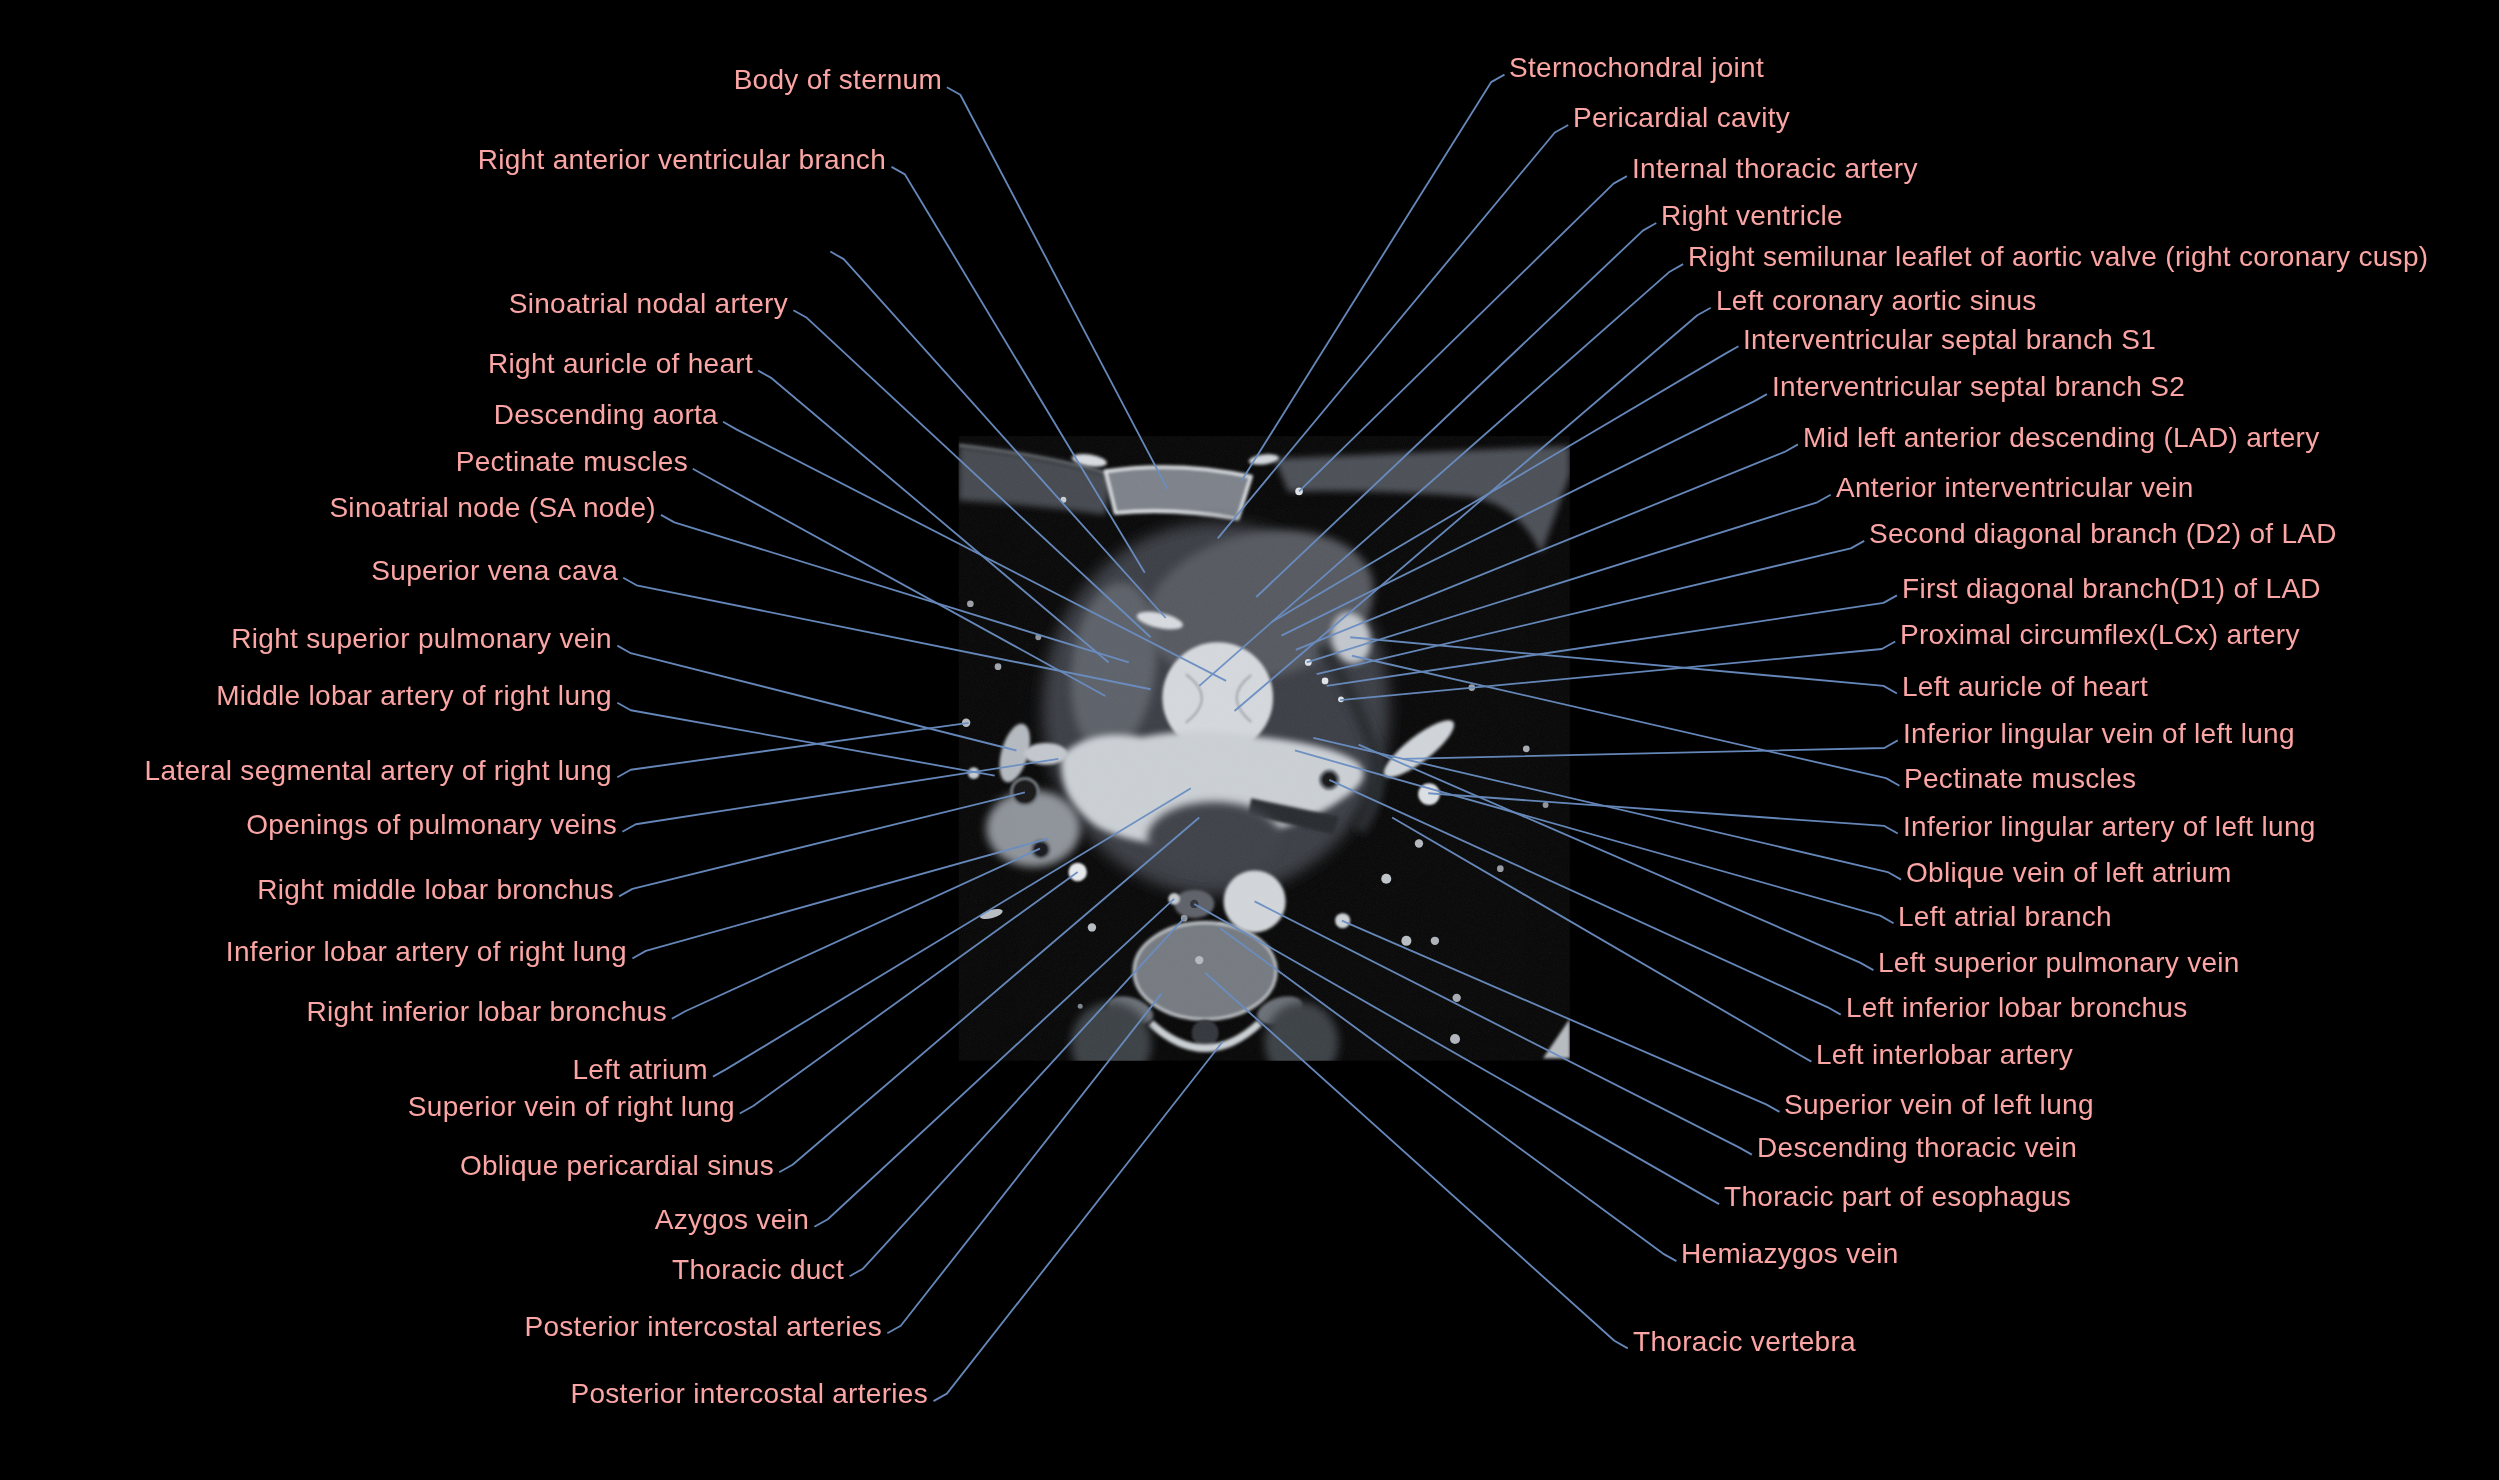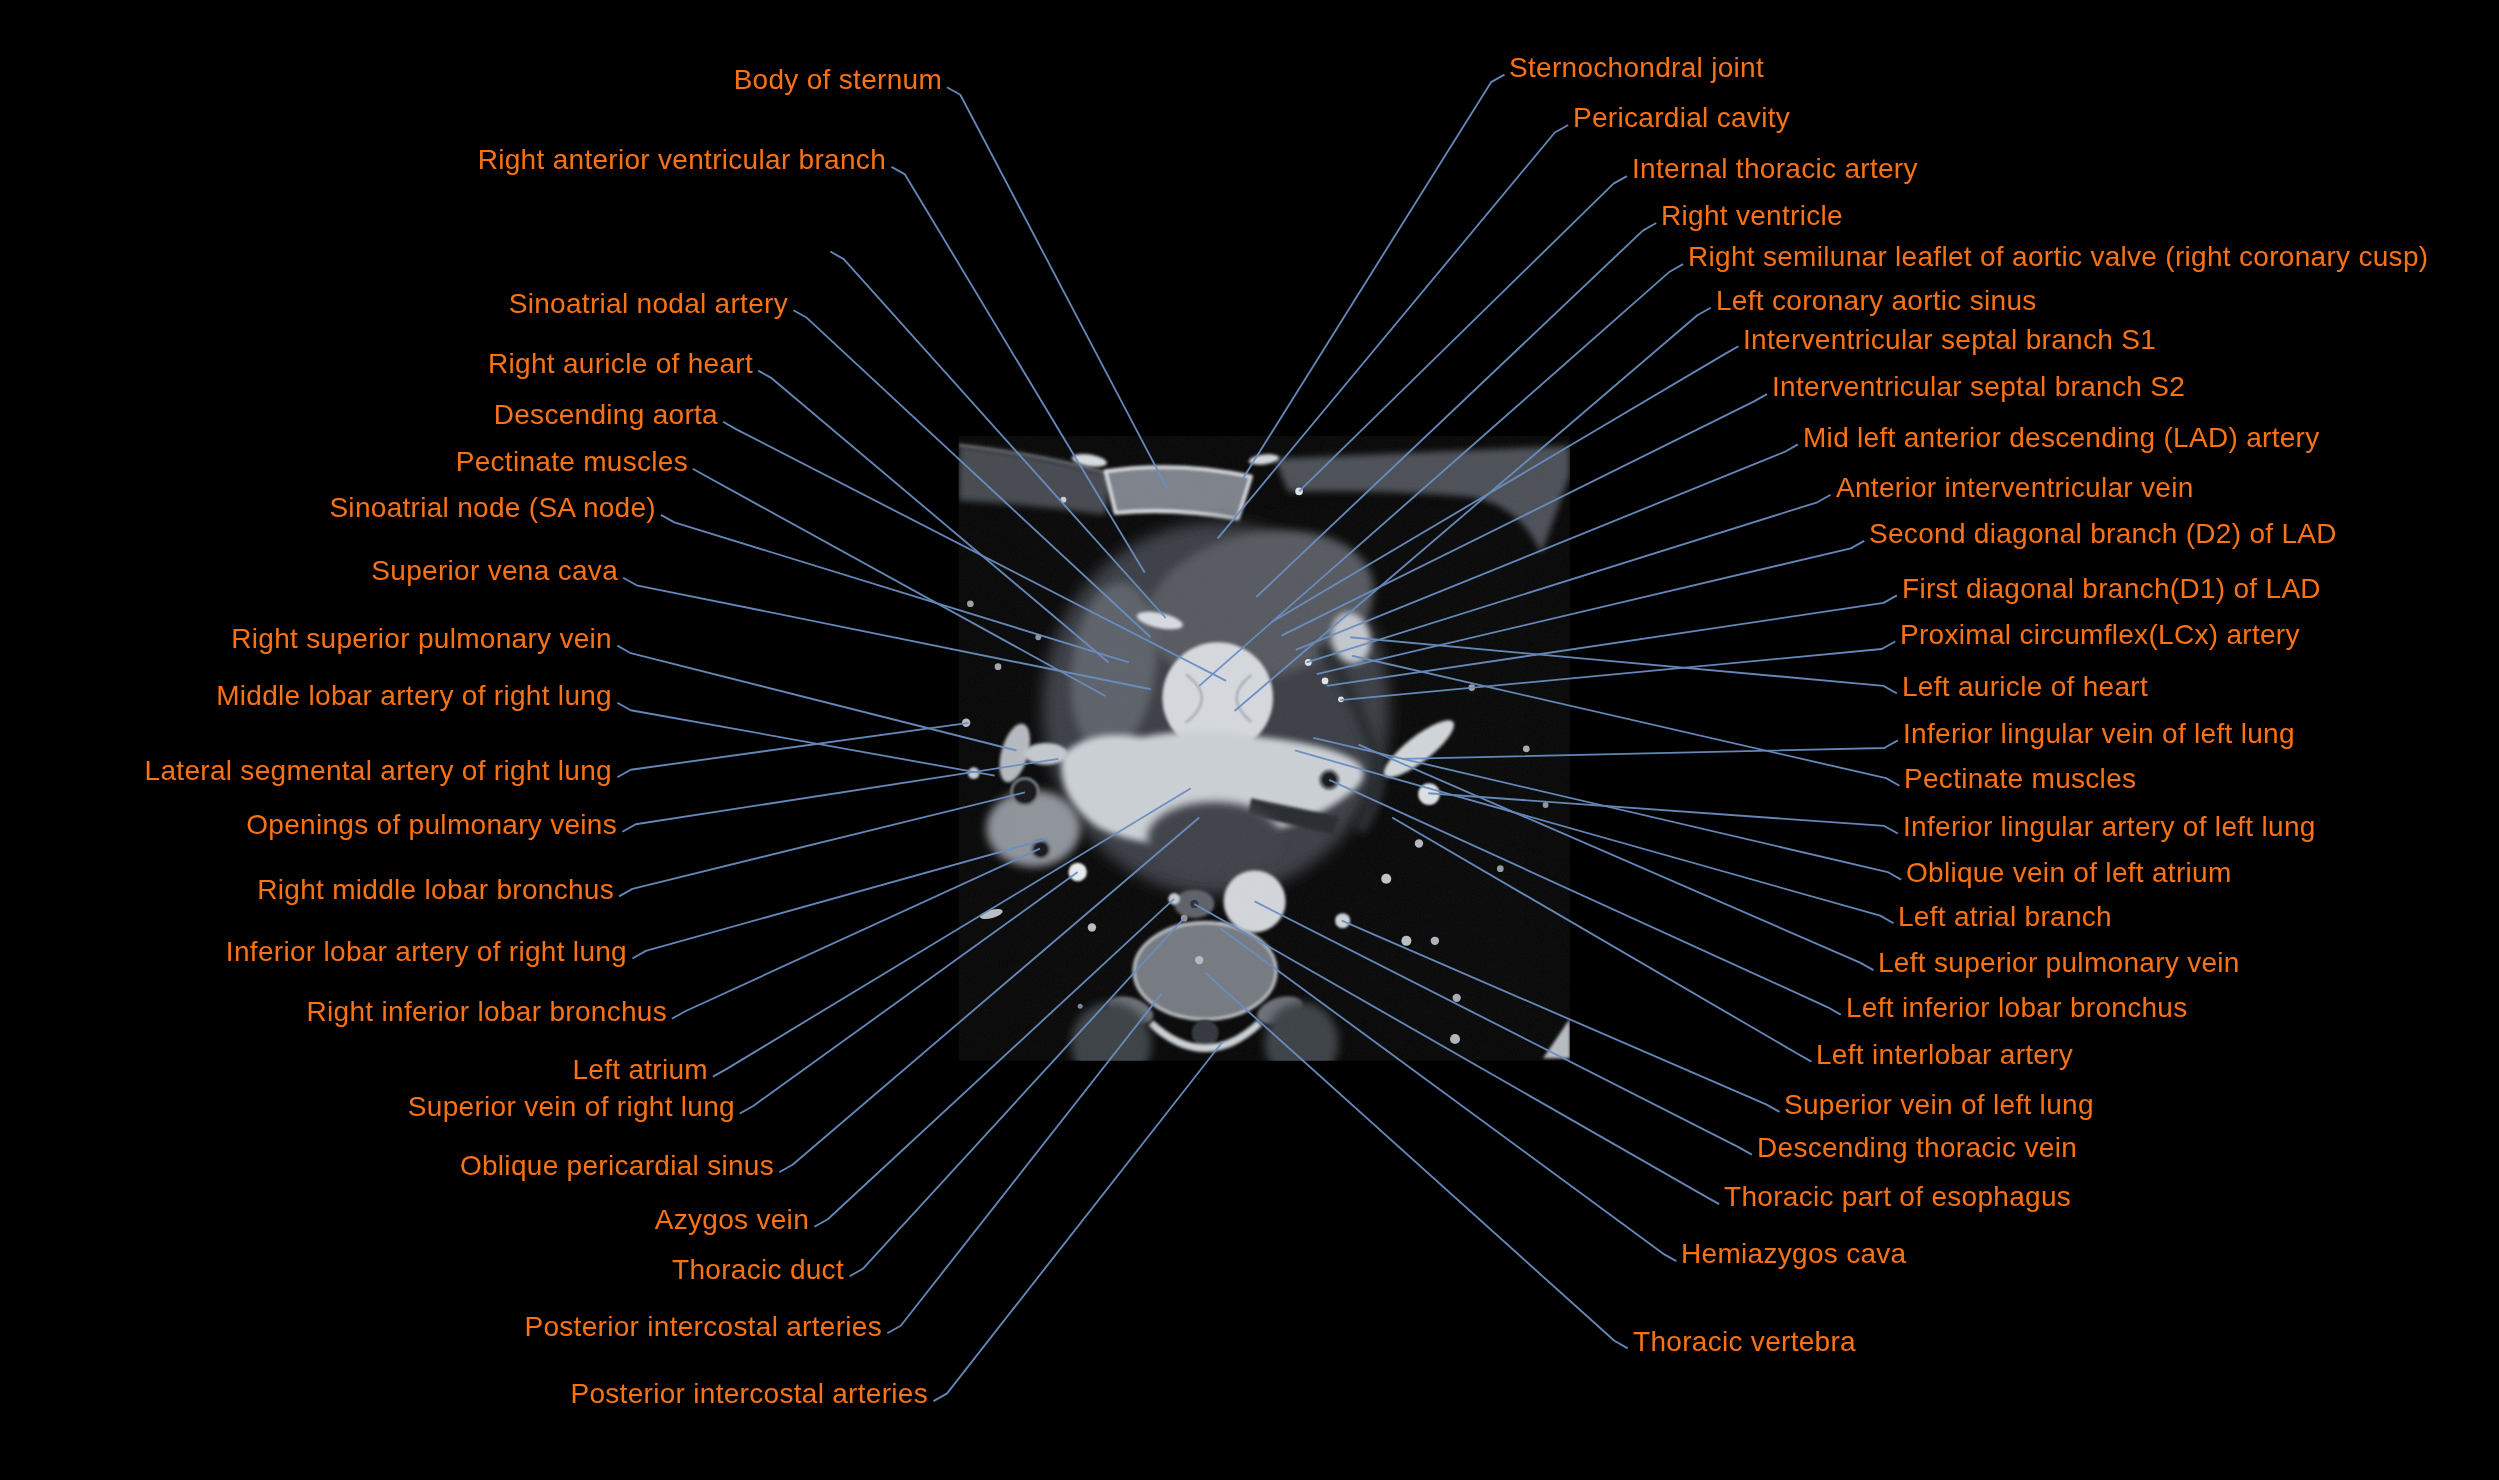--- a/index.html
+++ b/index.html
@@ -1,19 +1,19 @@
 <!DOCTYPE html>
 <html style="font-size:13.4px"><head>
 <meta charset="utf-8">
 <style>
   html,body{margin:0;padding:0;background:#000;}
   #stage{position:relative;width:2500px;height:1480px;background:#000;overflow:hidden;
          font-family:"Liberation Sans",sans-serif;}
   #ct-svg{position:absolute;left:0;top:0;width:2500px;height:1480px;}
-  .lbl{position:absolute;white-space:nowrap;color:#f97316;
+  .lbl{position:absolute;white-space:nowrap;color:#fca5a5;
        font:400 28px/1.15 "Liberation Sans",sans-serif;letter-spacing:0.3px;
        transform:translate(0,-50%);text-shadow:0 0 2.5px rgba(0,0,0,.9);text-align:right;}
   .lbl.L{transform:translate(-100%,-50%);}
 </style>
 </head>
 <body>
 
 <div id="stage">
 
 <svg id="ct-svg" viewBox="0 0 2981 1765">
@@ -221,17 +221,17 @@
 <div class="lbl R" style="left:1904px;top:779px">Pectinate muscles</div>
 <div class="lbl R" style="left:1903px;top:827px">Inferior lingular artery of left lung</div>
 <div class="lbl R" style="left:1906px;top:873px">Oblique vein of left atrium</div>
 <div class="lbl R" style="left:1898px;top:917px">Left atrial branch</div>
 <div class="lbl R" style="left:1878px;top:963px">Left superior pulmonary vein</div>
 <div class="lbl R" style="left:1846px;top:1008px">Left inferior lobar bronchus</div>
 <div class="lbl R" style="left:1816px;top:1055px">Left interlobar artery</div>
 <div class="lbl R" style="left:1784px;top:1105px">Superior vein of left lung</div>
 <div class="lbl R" style="left:1757px;top:1148px">Descending thoracic vein</div>
 <div class="lbl R" style="left:1724px;top:1197px">Thoracic part of esophagus</div>
-<div class="lbl R" style="left:1681px;top:1254px">Hemiazygos cava</div>
+<div class="lbl R" style="left:1681px;top:1254px">Hemiazygos vein</div>
 <div class="lbl R" style="left:1633px;top:1342px">Thoracic vertebra</div>
 
 </div>
 
 
 </body></html>

